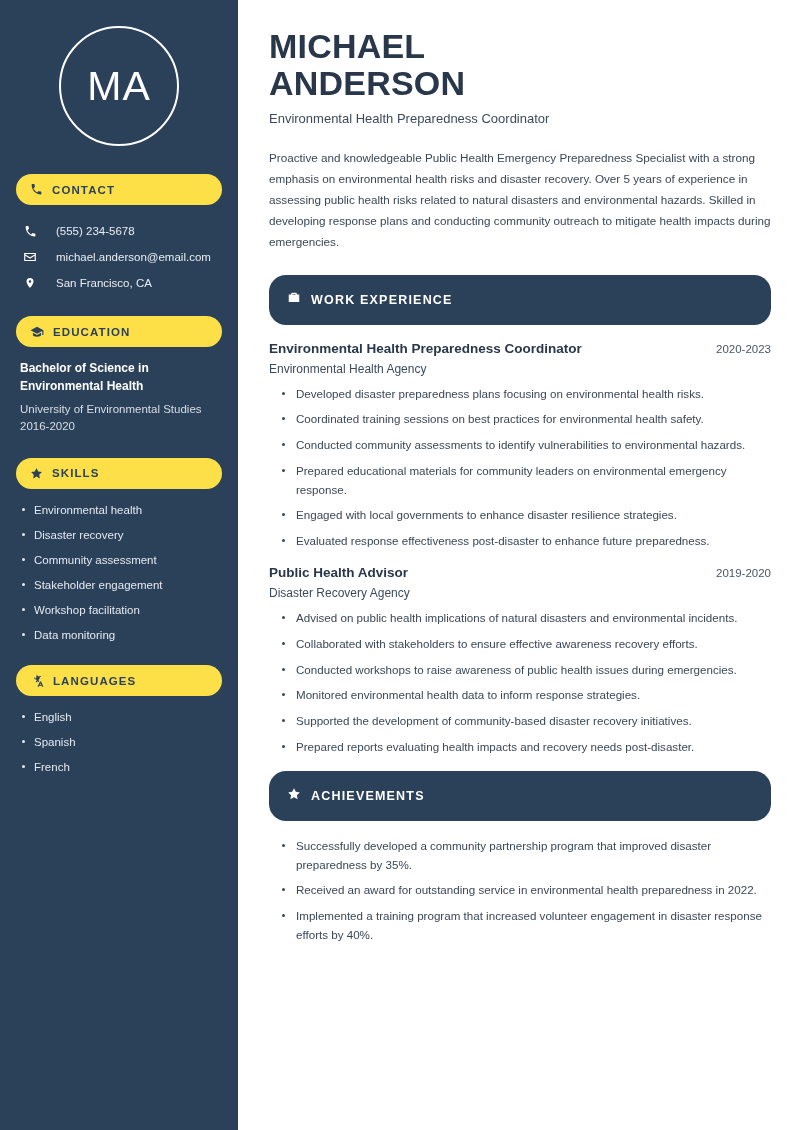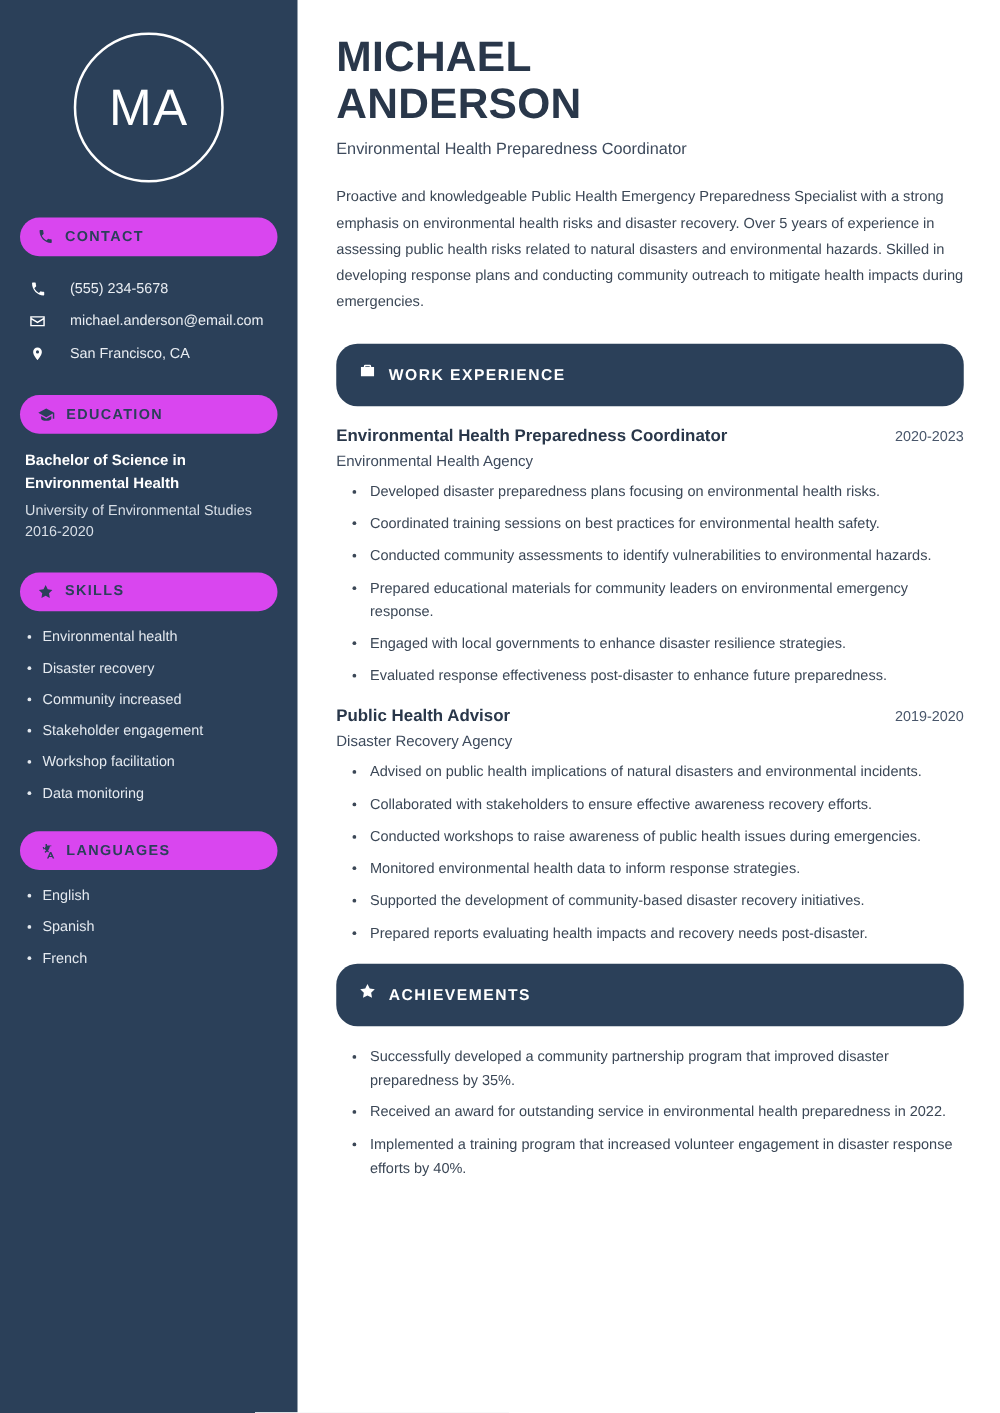--- a/index.html
+++ b/index.html
@@ -41,21 +41,21 @@
     display: flex;
     align-items: center;
     justify-content: center;
     font-size: 41px;
     letter-spacing: 1px;
     font-weight: 400;
     color: #ffffff;
   }
 
   .pill {
-    background: #d946ef;
+    background: #fde047;
     color: #2b4059;
     border-radius: 16px;
     height: 31px;
     display: flex;
     align-items: center;
     padding: 0 14px;
     gap: 9px;
     margin-bottom: 13px;
   }
   .pill .pill-label {
@@ -273,21 +273,21 @@
       <span>
         <svg width="13" height="13" viewBox="0 0 24 24" fill="#2b4059">
             <path d="m12 2 3.1 6.3 6.9 1-5 4.9 1.2 6.8-6.2-3.3-6.2 3.3L7 14.2l-5-4.9 6.9-1L12 2z"></path>
           </svg>
       </span>
       <span class="pill-label">SKILLS</span>
     </div>
     <ul class="side-list">
       <li>Environmental health</li>
       <li>Disaster recovery</li>
-      <li>Community increased</li>
+      <li>Community assessment</li>
       <li>Stakeholder engagement</li>
       <li>Workshop facilitation</li>
       <li>Data monitoring</li>
     </ul>
 
     <div class="pill">
       <span>
         <svg width="14" height="14" viewBox="0 0 24 24" fill="#2b4059">
             <path d="M4 4h7v2H8.7c.6 2 1.7 3.7 3.1 5-.6.6-1.3 1.1-2 1.5l.7 1.9c1-.5 1.9-1.2 2.7-2 .5.5 1 .9 1.6 1.3l.9-1.8c-.4-.3-.8-.6-1.2-1 1.4-1.7 2.3-3.7 2.6-5.9H19V4h-6V2h-2v2H4zm6.6 2c-.3 1.4-.9 2.7-1.8 3.8C8 8.7 7.4 7.4 7.1 6h3.5zM17 13l-4 9h2.1l.9-2h4l.9 2H23l-4-9h-2zm1 2.8 1.2 2.7h-2.4L18 15.8z"></path>
           </svg>

